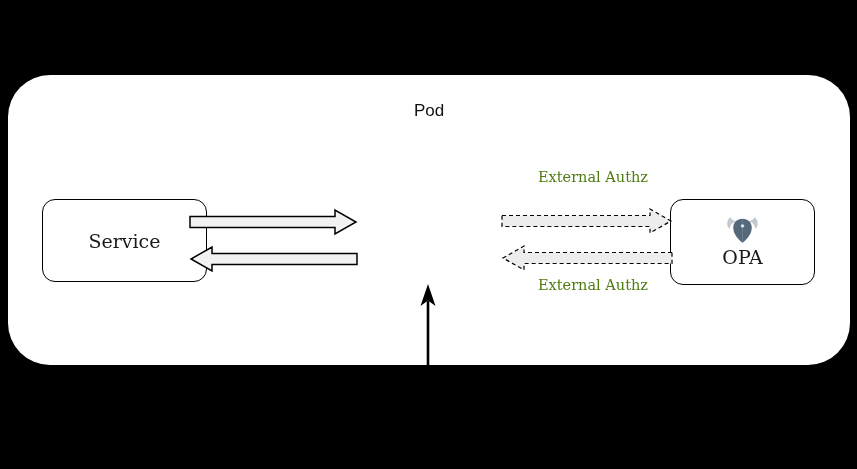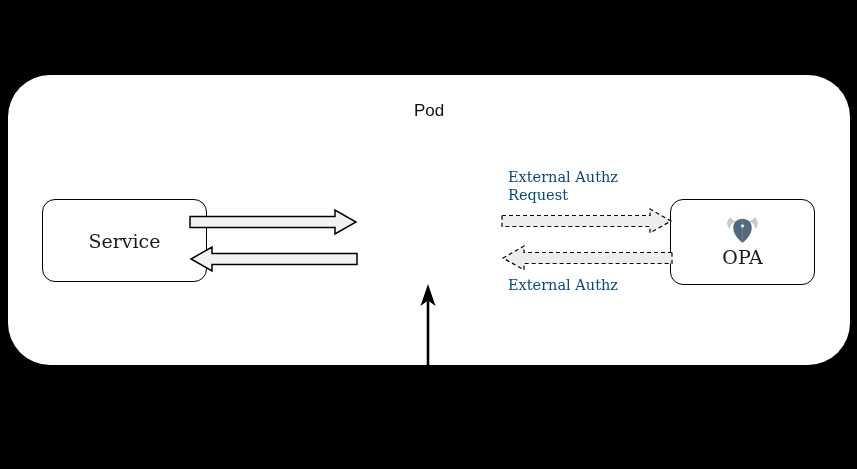--- a/index.html
+++ b/index.html
@@ -63,23 +63,24 @@
   }
   .arrow { position: absolute; }
   .a-solid-right { left: 181px; top: 133px; }
   .a-solid-left  { left: 181px; top: 170px; }
   .a-dashed-right { left: 493px; top: 132px; }
   .a-dashed-left  { left: 493px; top: 169px; }
   .a-up { left: 408px; top: 208px; }
   .edge-label {
     position: absolute;
     width: 170px;
+    text-align: center;
     font-size: 14.5px;
     line-height: 17.5px;
-    color: #0c4a6e;
+    color: #4d7c0f;
   }
   .lbl-request  { left: 500px; top: 94px; }
   .lbl-response { left: 500px; top: 202px; }
 </style>
 </head>
 <body>
 
 <div class="stage">
   <div class="pod">
 
@@ -117,21 +118,20 @@
       <polygon points="171,8.5 23,8.5 23,2 2,14 23,26 23,19.5 171,19.5" stroke="#000" stroke-width="1.2" stroke-dasharray="4 3" fill="#ededed"></polygon>
     </svg>
 
     <svg class="arrow a-up" width="24" height="84" viewBox="0 0 24 84">
       <line x1="12" y1="18" x2="12" y2="84" stroke="#000" stroke-width="2.6"></line>
       <path d="M12,1 L19.5,23 L12,17.5 L4.5,23 Z" fill="#000"></path>
     </svg>
 
     <div class="edge-label lbl-request">
       <div>External Authz</div>
-      <div>Request</div>
     </div>
 
     <div class="edge-label lbl-response">
       <div>External Authz</div>
     </div>
 
   </div>
 </div>
 
 </body></html>

